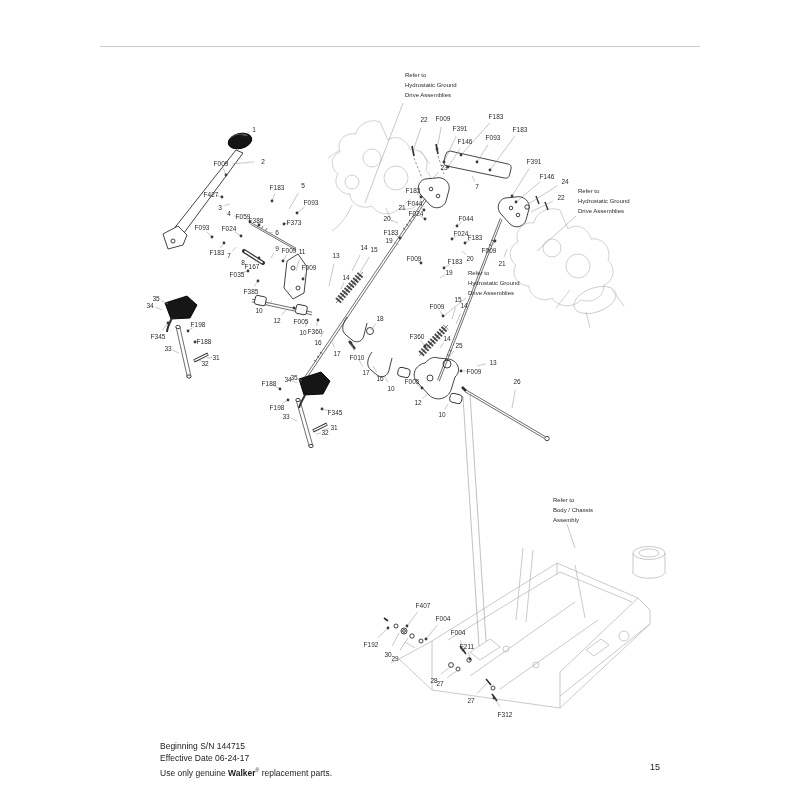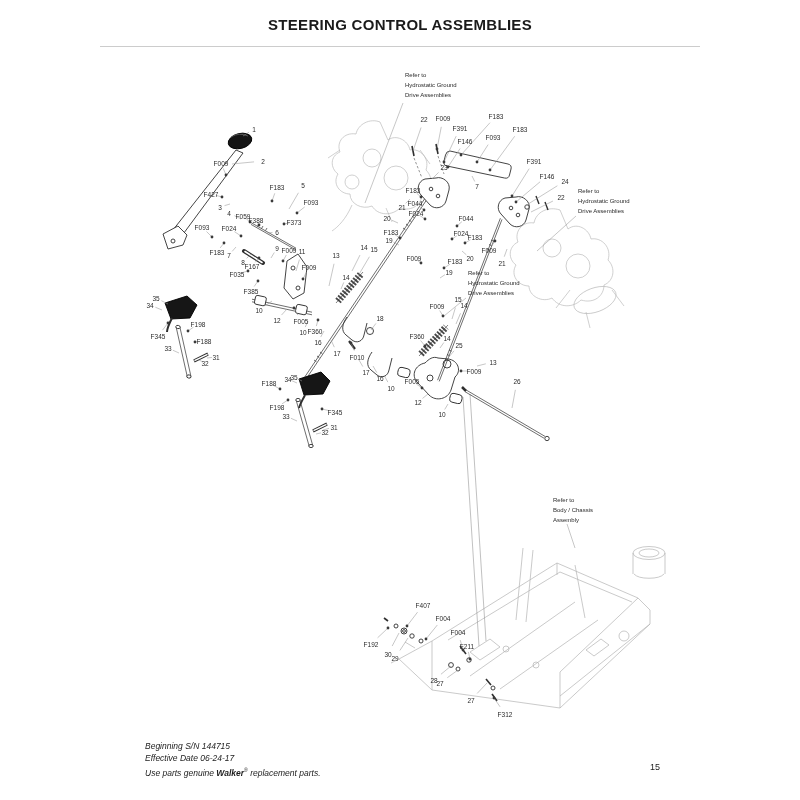--- a/index.html
+++ b/index.html
@@ -5,30 +5,29 @@
   html,body{margin:0;padding:0;background:#ffffff;}
   .page{position:relative;width:800px;height:800px;background:#ffffff;overflow:hidden;
         font-family:"Liberation Sans", sans-serif;color:#1c1c1c;}
   .title{position:absolute;top:16px;left:0;width:800px;text-align:center;
          font-size:15px;font-weight:bold;letter-spacing:0.3px;color:#1a1a1a;}
   .rule{position:absolute;top:46px;left:100px;right:100px;border-top:1px solid #cccccc;}
   #art{position:absolute;left:0;top:0;}
   .plabel{position:absolute;transform:translate(-50%,-50%);font-size:6.5px;line-height:7px;
           color:#2b2b2b;white-space:nowrap;z-index:3;}
   .note{position:absolute;font-size:6px;line-height:10px;color:#2b2b2b;white-space:nowrap;z-index:3;}
-  .footer{position:absolute;left:145px;top:740px;font-size:8.5px;line-height:12px;color:#1c1c1c;font-style:italic;}
+  .footer{position:absolute;left:160px;top:740px;font-size:8.5px;line-height:12px;color:#1c1c1c;}
   .footer b{font-weight:bold;margin-top:24px;}
   .footer sup{font-size:5px;}
   .pageno{position:absolute;left:640px;top:762px;width:30px;text-align:center;font-size:9px;color:#1c1c1c;}
 </style>
 </head>
 <body>
 
 <div class="page">
-  <div class="title">STEERING CONTROL ASSEMBLIES</div>
   <div class="rule"></div>
 
   <svg id="art" width="800" height="800" viewBox="0 0 800 800" aria-hidden="true">
 
     <g stroke="#bcbcbc" fill="none" stroke-width="0.7" stroke-linejoin="round">
       <path d="M380,122 c-10,-4 -22,2 -24,12 c-12,-2 -20,8 -16,18 c-10,4 -10,16 -2,22 c-6,10 2,20 12,20 c0,10 12,16 22,12 c6,10 20,10 28,2 c12,4 22,-4 22,-14 c10,-4 12,-16 4,-24 c4,-12 -6,-22 -16,-20 c-2,-10 -14,-16 -22,-10 z"></path>
       <path d="M352,205 c-6,14 -14,22 -20,26 M340,150 l-12,8 M420,150 l10,14 M386,208 l6,14"></path>
       <circle cx="372" cy="158" r="9"></circle>
         <circle cx="396" cy="178" r="12"></circle>
         <circle cx="352" cy="182" r="7"></circle>
@@ -451,16 +450,16 @@
       <div class="note" style="left: 553px; top: 495px;">
         <div>Refer to</div>
         <div>Body / Chassis</div>
         <div>Assembly</div>
       </div>
     </div>
 
   <div class="footer">
     <div>Beginning S/N 144715</div>
     <div>Effective Date 06-24-17</div>
-    <div><span>Use parts genuine </span><b>Walker</b><sup>®</sup><span> replacement parts.</span></div>
+    <div><span>Use only genuine </span><b>Walker</b><sup>®</sup><span> replacement parts.</span></div>
   </div>
   <div class="pageno">15</div>
 </div>
 
 </body></html>

